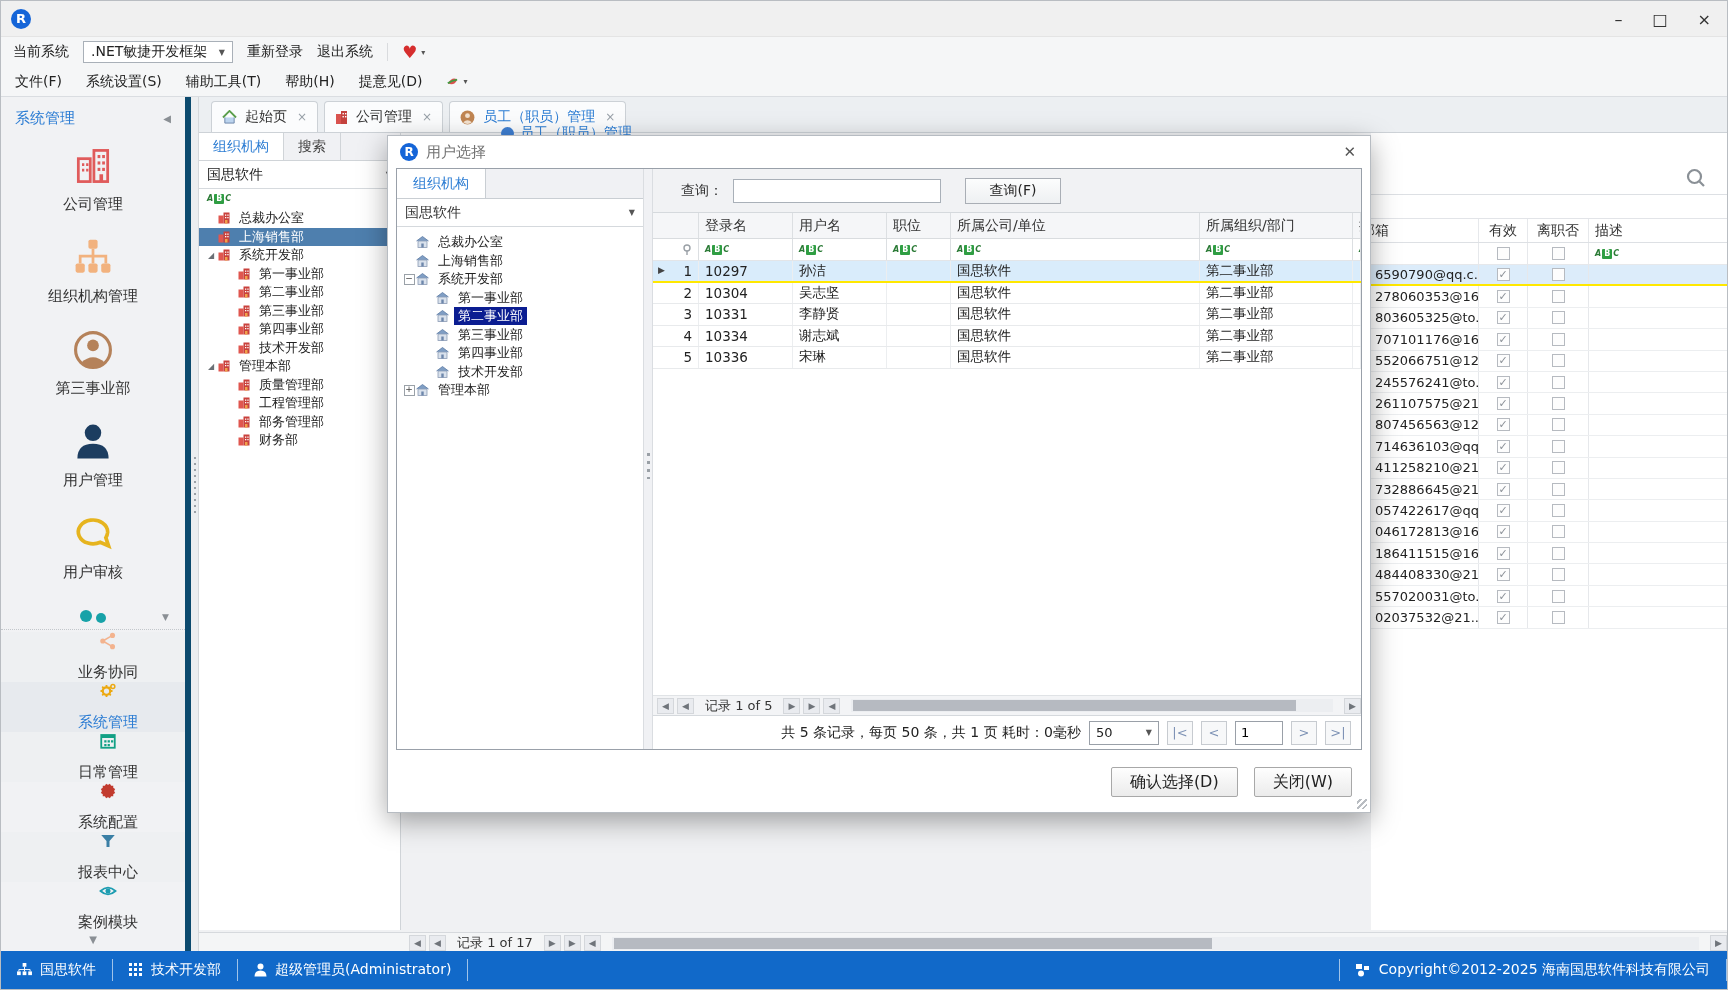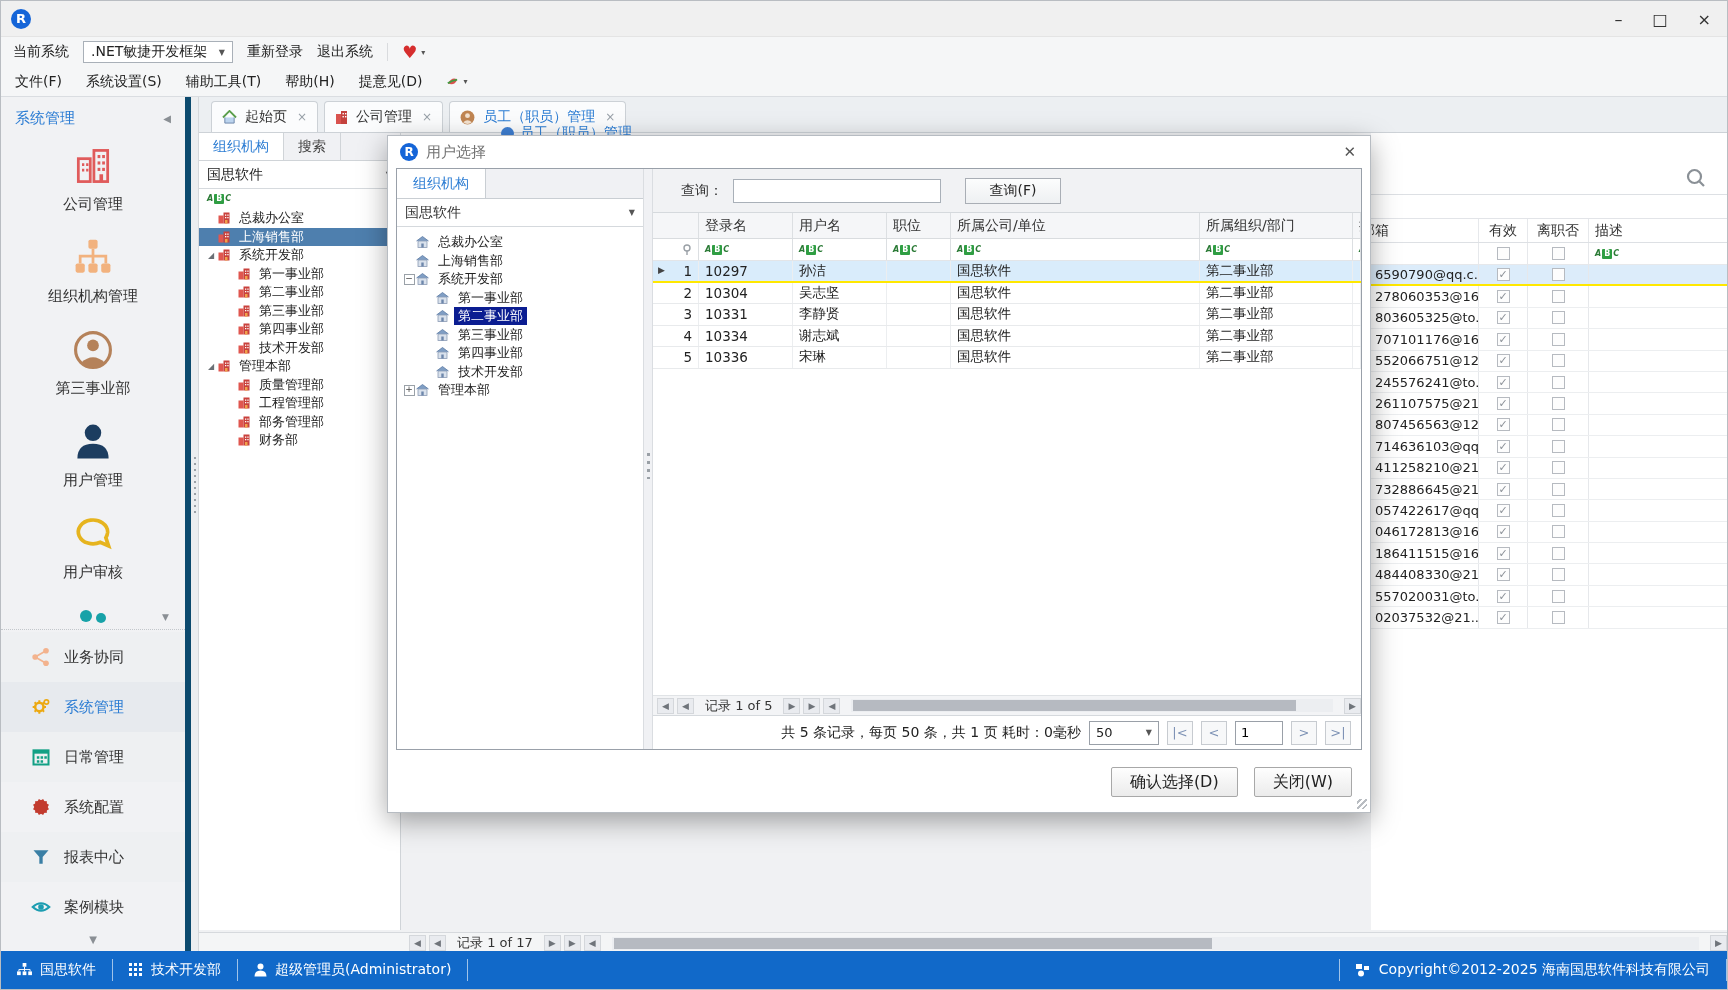--- a/index.html
+++ b/index.html
@@ -25,21 +25,21 @@
   .sidebar{position:absolute;left:0;top:96px;width:190px;bottom:38px;background:#f1f2f4;border-right:6px solid #0c4a6e;overflow:hidden;}
   .sb-head{display:flex;align-items:center;justify-content:space-between;padding:12px 14px 6px 14px;}
   .sb-head .t{color:#2b7cd3;font-size:15px;}
   .sb-head .a{color:#8a8f94;font-size:10px;}
   .sb-big{display:flex;flex-direction:column;align-items:center;margin-top:10px;}
   .big-item{display:flex;flex-direction:column;align-items:center;margin-bottom:22px;cursor:pointer;}
   .big-item .lbl{font-size:15px;color:#333;margin-top:7px;}
   .sb-dots{display:flex;align-items:center;justify-content:center;position:relative;height:26px;border-bottom:1px dotted #c3c7cb;margin:0 0 2px 0;}
   .sb-dots .chev{position:absolute;right:16px;color:#8a8f94;font-size:9px;}
   .sb-menu{display:flex;flex-direction:column;}
-  .sm-item{height:50px;display:flex;align-items:center;gap:13px;padding-left:30px;font-size:15px;color:#333;cursor:pointer;}
+  .sm-item{height:50px;display:flex;align-items:center;gap:13px;padding-left:30px;font-size:15px;color:#333;cursor:pointer;flex-direction:column;}
   .sm-item:nth-child(odd){background:#eef0f2;}
   .sm-item.selected{background:#e7eaee;}
   .sm-item.selected .lbl{color:#2b7cd3;}
   .sb-bottom{position:absolute;bottom:6px;left:0;right:0;text-align:center;color:#8a8f94;font-size:10px;}
   .sb-split{position:absolute;left:190px;top:96px;width:8px;bottom:38px;background:#eceef0;border-right:1px solid #d5d8db;}
   .sb-split::after{content:"";position:absolute;left:3px;top:360px;width:2px;height:60px;
      background:repeating-linear-gradient(#9aa0a6 0 2px,transparent 2px 6px);}
   
   .tabstrip{position:absolute;left:198px;top:96px;right:0;height:36px;background:#eceff2;border-bottom:1px solid #cdd2d7;display:flex;align-items:flex-end;padding-left:12px;gap:6px;}
   .tab{height:31px;background:#fbfcfd;border:1px solid #ccd1d6;border-bottom:none;border-radius:4px 4px 0 0;display:flex;align-items:center;gap:8px;padding:0 10px;font-size:14px;color:#333;cursor:pointer;}

